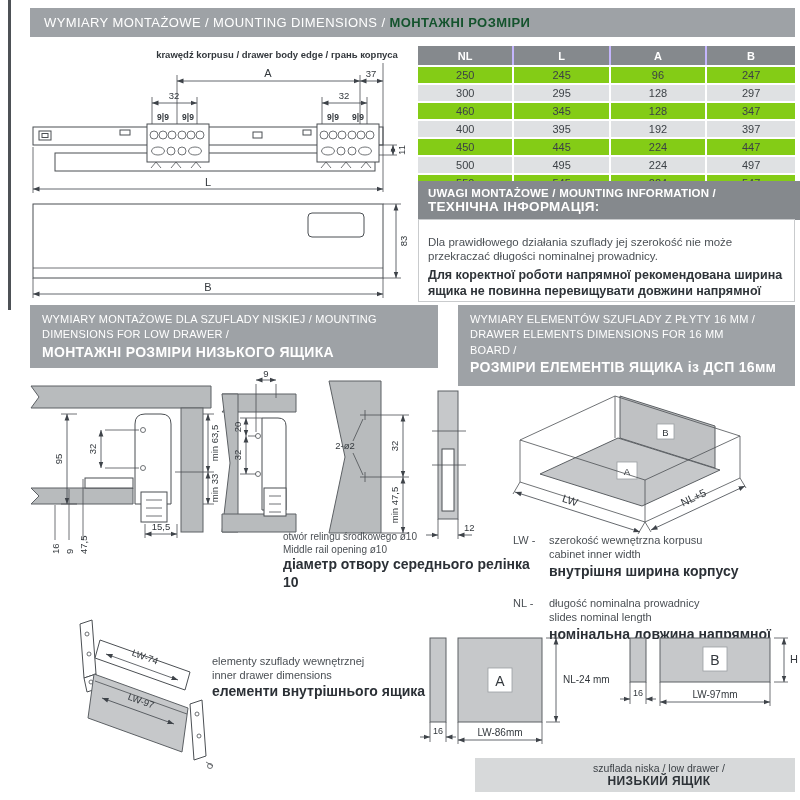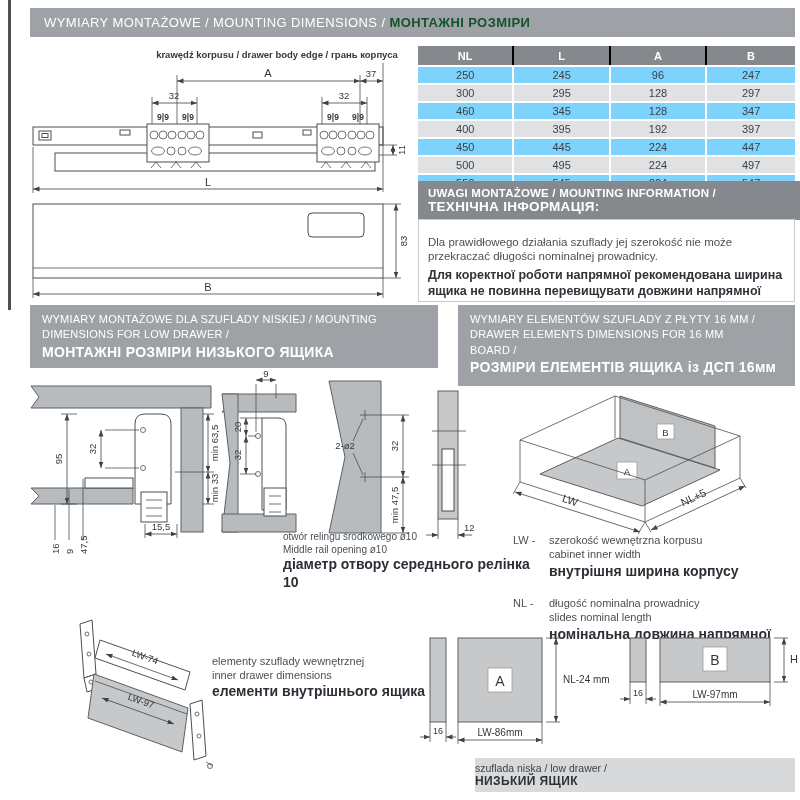--- a/index.html
+++ b/index.html
@@ -10,24 +10,24 @@
   .gbar{background:#9ea2a6;color:#fff;}
   .gbar b{color:#14532d;}
   .top-hdr{left:30px;top:8px;width:765px;height:29px;line-height:29px;
            font-size:13px;letter-spacing:.4px;padding-left:14px;box-sizing:border-box;}
   .sec-hdr{font-size:11px;line-height:1.4;padding:7px 12px;box-sizing:border-box;letter-spacing:.2px;}
   .sec-hdr .bold-line{font-size:14px;font-weight:bold;letter-spacing:.3px;}
   .left-stripe{left:8px;top:0;width:3px;height:310px;background:#4d5156;}
   
   .dim-table{left:418px;top:44px;width:377px;border-collapse:separate;border-spacing:0 2px;}
   .dim-table th{background:#85898d;color:#fff;font-size:11px;font-weight:bold;
-                height:17px;text-align:center;border-right:2px solid #000000;}
+                height:17px;text-align:center;border-right:2px solid #c4b5fd;}
   .dim-table td{font-size:11px;color:#3c4146;height:14px;text-align:center;border-right:2px solid #fff;}
   .dim-table th:last-child,.dim-table td:last-child{border-right:none;}
-  .dim-table tr.r-odd td{background:#7dd3fc;}
+  .dim-table tr.r-odd td{background:#84cc16;}
   .dim-table tr.r-even td{background:#dfe1e3;}
   
   .info-hdr{left:418px;top:181px;width:389px;background:#85898d;color:#ffffff;
             padding:6px 10px;box-sizing:border-box;}
   .info-hdr .l1{font-size:11.5px;font-weight:bold;letter-spacing:.2px;}
   .info-hdr .l2{font-size:13.5px;font-weight:bold;letter-spacing:.3px;}
   .info-body{left:418px;top:219px;width:377px;height:83px;background:#fff;
              border:1px solid #c9cbcd;box-sizing:border-box;padding:16px 9px;}
   .info-body p{margin:0 0 4px 0;font-size:11.5px;line-height:1.18;color:#4b5055;}
   .info-body p.ua{font-weight:bold;font-size:12.5px;color:#2e3338;line-height:1.3;}
@@ -37,22 +37,22 @@
   .note .ua{font-size:14px;font-weight:bold;color:#2b3036;line-height:1.25;}
   .def-row{display:flex;color:#4a4f54;}
   .def-key{width:36px;font-size:11px;flex:none;padding-top:1px;margin-left:13px;}
   .def-lines .sm{font-size:11px;line-height:1.3;}
   .def-lines .ua{font-size:14px;font-weight:bold;color:#2b3036;line-height:1.35;}
   
   .bottom-bar{left:472px;top:758px;width:323px;height:34px;display:flex;}
   .bb-left{width:98px;background:#e9eaeb;font-size:11px;display:flex;align-items:center;
            justify-content:center;color:#3d4247;flex:none;}
   .bb-gap{width:3px;background:#fff;flex:none;}
-  .bb-right{flex:1;background:#d7d9da;display:flex;flex-direction:column;
-            justify-content:center;color:#3d4247;}
+  .bb-right{flex:1;background:#d7d9da;display:flex;flex-direction:column;align-items:center;
+            justify-content:center;color:#3d4247;padding-left:48px;}
   .bb-right .l1{font-size:10.5px;}
   .bb-right .l2{font-size:12px;font-weight:bold;letter-spacing:.4px;color:#2e3338;}
   
   svg{position:absolute;overflow:visible;}
   svg text{font-family:"Liberation Sans","DejaVu Sans",sans-serif;fill:#33383d;font-size:9.5px;}
   svg text.big{font-size:11px;}
   svg text.bold{font-weight:bold;}
   svg text.sm{font-size:8.5px;}
   .out{fill:#fff;stroke:#4b4f53;stroke-width:1;}
   .wall{fill:#b8bbbd;stroke:#5c6064;stroke-width:1;}

